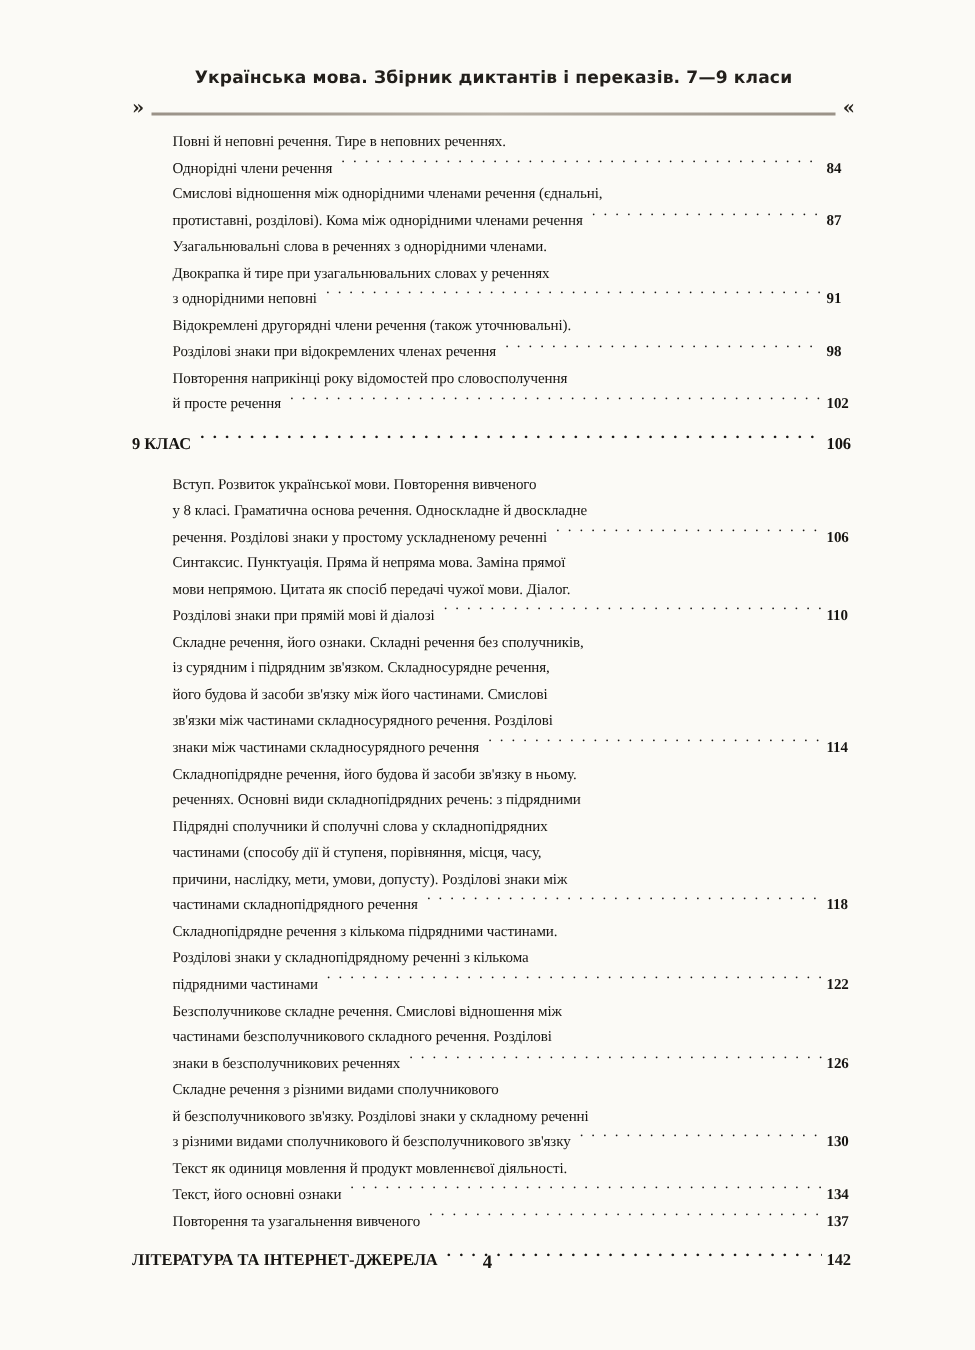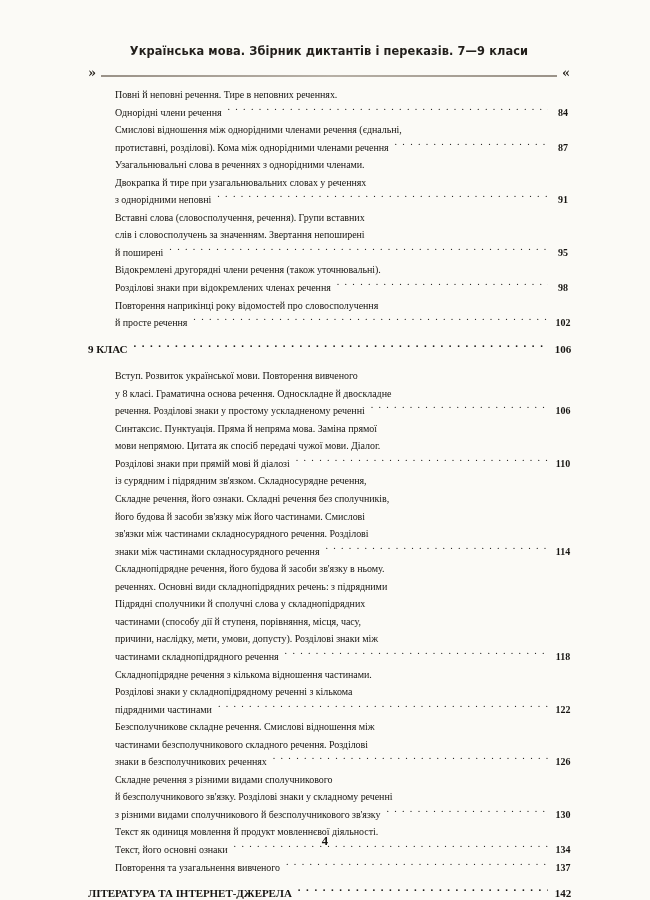--- a/index.html
+++ b/index.html
@@ -121,21 +121,21 @@
     position: absolute;
     left: 0;
     bottom: 0.03em;
     letter-spacing: 1.4px;
     white-space: nowrap;
     color: #171512;
   }
   .line-last .pg {
     flex: 0 0 auto;
     min-width: 24px;
-    text-align: center;
+    text-align: left;
     font-weight: 700;
   }
   .entry-head .line-last .pg { font-weight: 700; }
   .entry-sub .line-last .pg { font-weight: 700; }
 
   
   .folio {
     position: absolute;
     top: 834px;
     left: 0;
@@ -179,29 +179,20 @@
       <div class="toc-entry entry-sub">
         <div class="line">Узагальнювальні слова в реченнях з однорідними членами.</div>
         <div class="line">Двокрапка й тире при узагальнювальних словах у реченнях</div>
         <div class="line line-last">
           <span class="txt">з однорідними неповні</span>
           <span class="leader"></span>
           <span class="pg">91</span>
         </div>
       </div>
       <div class="toc-entry entry-sub">
-        <div class="line">Вставні слова (словосполучення, речення). Групи вставних</div>
-        <div class="line">слів і словосполучень за значенням. Звертання непоширені</div>
-        <div class="line line-last">
-          <span class="txt">й поширені</span>
-          <span class="leader"></span>
-          <span class="pg">95</span>
-        </div>
-      </div>
-      <div class="toc-entry entry-sub">
         <div class="line">Відокремлені другорядні члени речення (також уточнювальні).</div>
         <div class="line line-last">
           <span class="txt">Розділові знаки при відокремлених членах речення</span>
           <span class="leader"></span>
           <span class="pg">98</span>
         </div>
       </div>
       <div class="toc-entry entry-sub">
         <div class="line">Повторення наприкінці року відомостей про словосполучення</div>
         <div class="line line-last">
@@ -229,22 +220,22 @@
       <div class="toc-entry entry-sub">
         <div class="line">Синтаксис. Пунктуація. Пряма й непряма мова. Заміна прямої</div>
         <div class="line">мови непрямою. Цитата як спосіб передачі чужої мови. Діалог.</div>
         <div class="line line-last">
           <span class="txt">Розділові знаки при прямій мові й діалозі</span>
           <span class="leader"></span>
           <span class="pg">110</span>
         </div>
       </div>
       <div class="toc-entry entry-sub">
+        <div class="line">Складне речення, його ознаки. Складні речення без сполучників,</div>
         <div class="line">із сурядним і підрядним зв'язком. Складносурядне речення,</div>
-        <div class="line">Складне речення, його ознаки. Складні речення без сполучників,</div>
         <div class="line">його будова й засоби зв'язку між його частинами. Смислові</div>
         <div class="line">зв'язки між частинами складносурядного речення. Розділові</div>
         <div class="line line-last">
           <span class="txt">знаки між частинами складносурядного речення</span>
           <span class="leader"></span>
           <span class="pg">114</span>
         </div>
       </div>
       <div class="toc-entry entry-sub">
         <div class="line">Складнопідрядне речення, його будова й засоби зв'язку в ньому.</div>
@@ -252,21 +243,21 @@
         <div class="line">Підрядні сполучники й сполучні слова у складнопідрядних</div>
         <div class="line">частинами (способу дії й ступеня, порівняння, місця, часу,</div>
         <div class="line">причини, наслідку, мети, умови, допусту). Розділові знаки між</div>
         <div class="line line-last">
           <span class="txt">частинами складнопідрядного речення</span>
           <span class="leader"></span>
           <span class="pg">118</span>
         </div>
       </div>
       <div class="toc-entry entry-sub">
-        <div class="line">Складнопідрядне речення з кількома відношення частинами.</div>
+        <div class="line">Складнопідрядне речення з кількома підрядними частинами.</div>
         <div class="line">Розділові знаки у складнопідрядному реченні з кількома</div>
         <div class="line line-last">
           <span class="txt">підрядними частинами</span>
           <span class="leader"></span>
           <span class="pg">122</span>
         </div>
       </div>
       <div class="toc-entry entry-sub">
         <div class="line">Безсполучникове складне речення. Смислові відношення між</div>
         <div class="line">частинами безсполучникового складного речення. Розділові</div>

